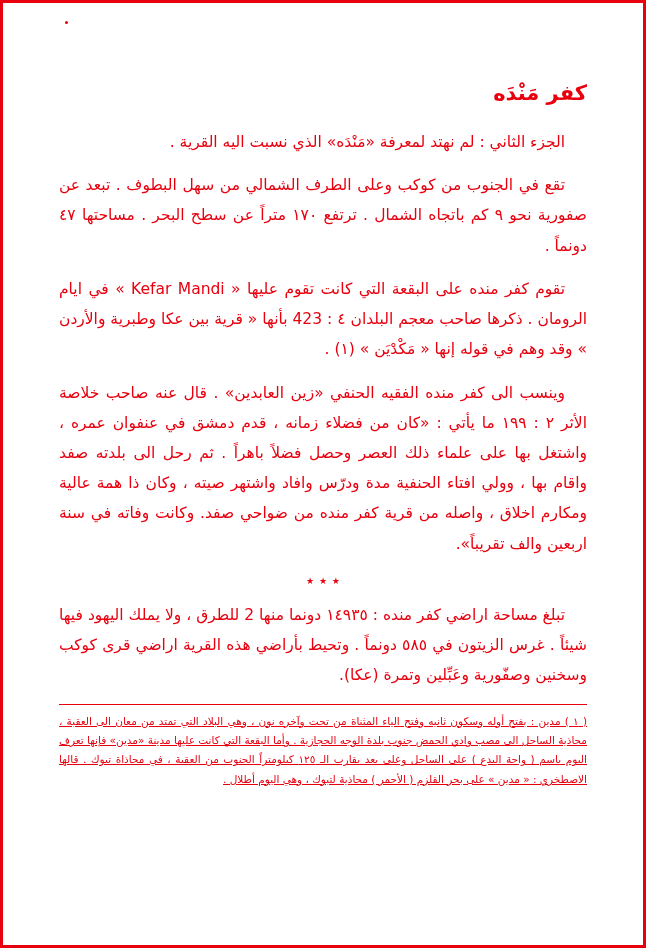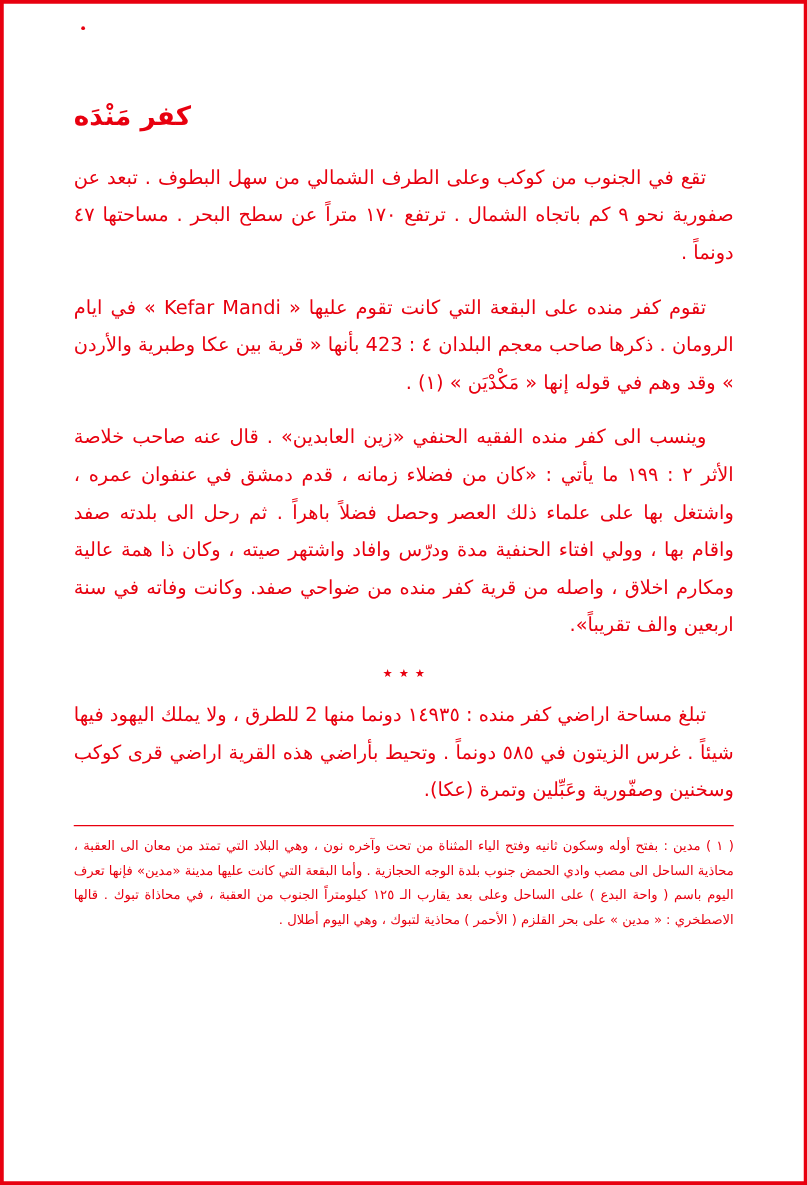--- a/index.html
+++ b/index.html
@@ -32,21 +32,21 @@
   .corner-dot {
     position: absolute;
     top: 18px;
     left: 62px;
     width: 3px;
     height: 3px;
     background: #e8000f;
     border-radius: 50%;
   }
   .title {
-    text-align: left;
+    text-align: right;
     font-size: 21px;
     font-weight: bold;
     letter-spacing: 1px;
     margin: 18px 0 22px 0;
     color: #e8000f;
   }
   .para {
     font-size: 15.5px;
     line-height: 1.95;
     text-align: justify;
@@ -68,20 +68,21 @@
     margin: 10px 0 7px 0;
     width: 100%;
   }
   .footnote {
     font-size: 10.5px;
     line-height: 1.85;
     text-align: justify;
     text-align-last: right;
     color: #e8000f;
     margin: 0;
+    text-decoration: underline;
   }
   .page-number {
     position: absolute;
     bottom: 46px;
     left: 0;
     right: 0;
     text-align: center;
     font-size: 15px;
     font-weight: bold;
     color: #e8000f;
@@ -90,20 +91,21 @@
 </style>
 </head>
 <body>
 
 <div class="page">
   <div class="corner-dot"></div>
   <div class="content">
 
     <h1 class="title">كفر مَنْدَه</h1>
 
+    <p class="para">الجزء الثاني : لم نهتد لمعرفة «مَنْدَه» الذي نسبت اليه القرية .</p>
     <p class="para">تقع في الجنوب من كوكب وعلى الطرف الشمالي من سهل البطوف . تبعد عن صفورية نحو ٩ كم باتجاه الشمال . ترتفع ١٧٠ متراً عن سطح البحر . مساحتها ٤٧ دونماً .</p>
     <p class="para">تقوم كفر منده على البقعة التي كانت تقوم عليها « Kefar Mandi » في ايام الرومان . ذكرها صاحب معجم البلدان ٤ : 423 بأنها « قرية بين عكا وطبرية والأردن » وقد وهم في قوله إنها « مَكْدْيَن » (١) .</p>
     <p class="para">وينسب الى كفر منده الفقيه الحنفي «زين العابدين» . قال عنه صاحب خلاصة الأثر ٢ : ١٩٩ ما يأتي : «كان من فضلاء زمانه ، قدم دمشق في عنفوان عمره ، واشتغل بها على علماء ذلك العصر وحصل فضلاً باهراً . ثم رحل الى بلدته صفد واقام بها ، وولي افتاء الحنفية مدة ودرّس وافاد واشتهر صيته ، وكان ذا همة عالية ومكارم اخلاق ، واصله من قرية كفر منده من ضواحي صفد. وكانت وفاته في سنة اربعين والف تقريباً».</p>
 
     <div class="sep">٭ ٭ ٭</div>
 
     <p class="para">تبلغ مساحة اراضي كفر منده : ١٤٩٣٥ دونما منها 2 للطرق ، ولا يملك اليهود فيها شيئاً . غرس الزيتون في ٥٨٥ دونماً . وتحيط بأراضي هذه القرية اراضي قرى كوكب وسخنين وصفّورية وعَبِّلين وتمرة (عكا).</p>
 
     <hr class="footnote-rule">
     <p class="footnote">( ١ ) مدين : بفتح أوله وسكون ثانيه وفتح الياء المثناة من تحت وآخره نون ، وهي البلاد التي تمتد من معان الى العقبة ، محاذية الساحل الى مصب وادي الحمض جنوب بلدة الوجه الحجازية . وأما البقعة التي كانت عليها مدينة «مدين» فإنها تعرف اليوم باسم ( واحة البدع ) على الساحل وعلى بعد يقارب الـ ١٢٥ كيلومتراً الجنوب من العقبة ، في محاذاة تبوك . قالها الاصطخري : « مدين » على بحر القلزم ( الأحمر ) محاذية لتبوك ، وهي اليوم أطلال .</p>

